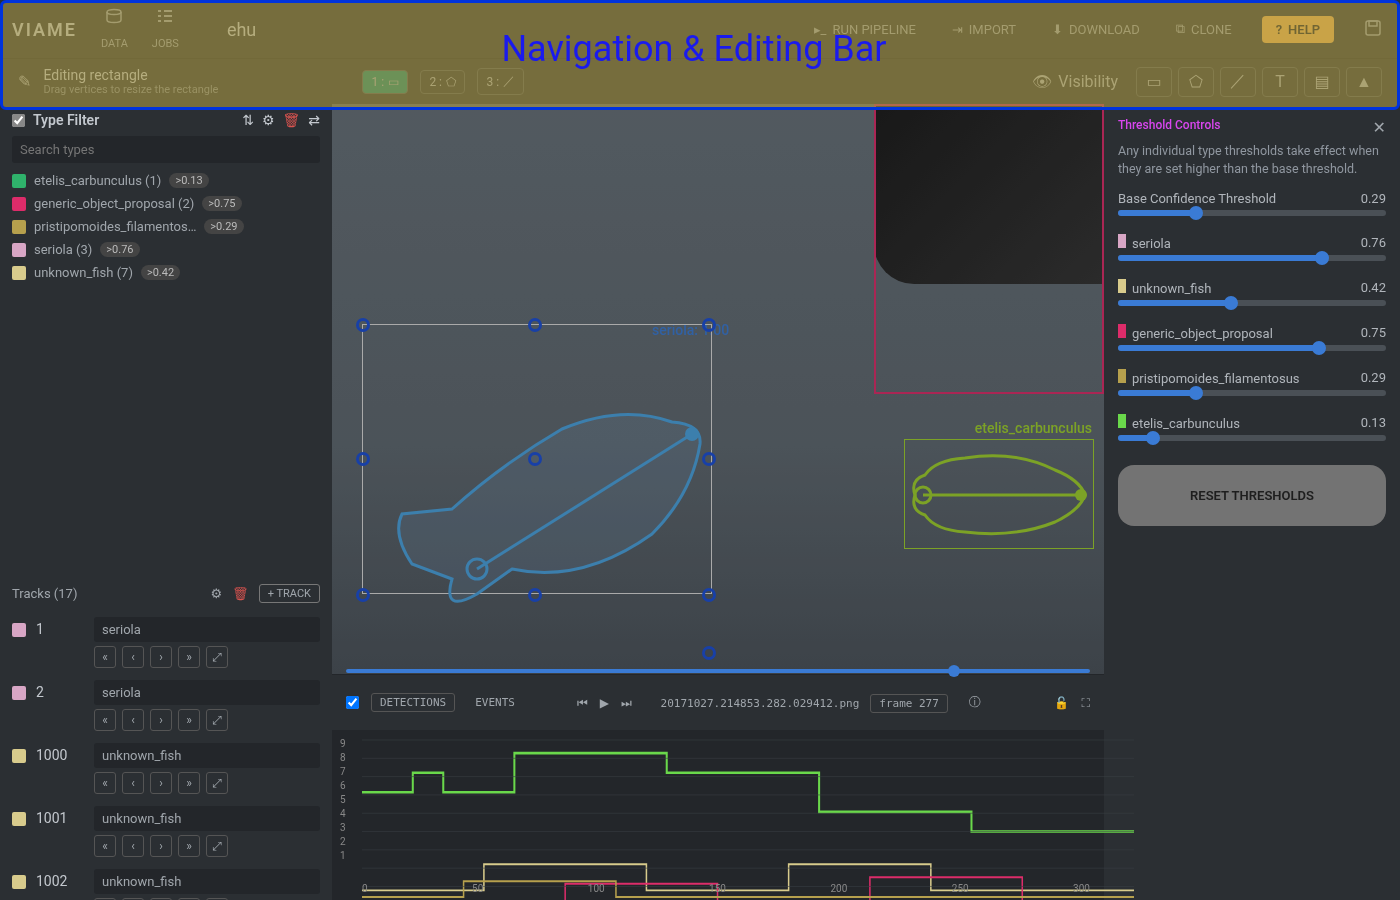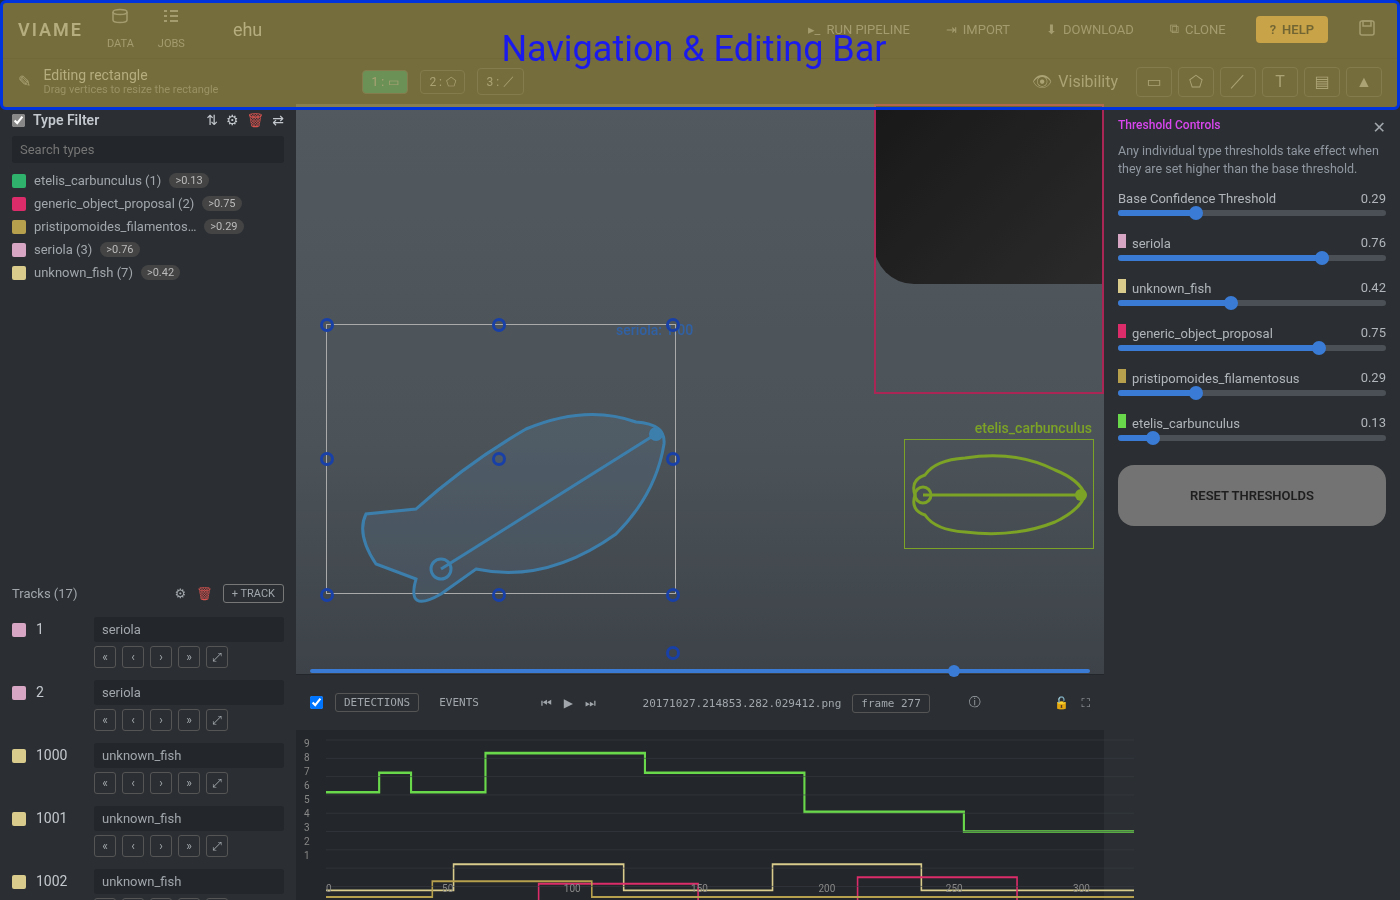--- a/index.html
+++ b/index.html
@@ -1,39 +1,39 @@
 <!DOCTYPE html>
 <html><head>
 <meta charset="utf-8">
 <style>
 * { box-sizing: border-box; margin: 0; padding: 0; font-family: -apple-system, BlinkMacSystemFont, "Segoe UI", Roboto, sans-serif; }
 body { background: #1e1e1e; color: #a0a6ac; width: 1400px; height: 900px; overflow: hidden; position: relative; }
 
 .overlay-khaki { position: absolute; top: 0; left: 0; right: 0; height: 110px; background: rgba(180,160,70,0.55); z-index: 50; pointer-events: none; border: 3px solid #0033dd; border-radius: 6px; }
 .overlay-label { position: absolute; top: 28px; left: 0; right: 12px; text-align: center; font-size: 36px; font-weight: 400; color: #1a1aee; z-index: 55; pointer-events: none; }
 
-.topbar { display: flex; align-items: center; height: 58px; background: #2b2f33; padding: 0 18px; gap: 24px; font-size: 13px; }
+.topbar { display: flex; align-items: center; height: 58px; background: #2b2f33; padding: 0 12px; gap: 24px; font-size: 13px; }
 .topbar .brand { font-weight: 600; font-size: 18px; letter-spacing: 2px; color: #b7bdc3; }
 .topbar .nav-item { display: flex; flex-direction: column; align-items: center; gap: 14px; color: #9097a0; font-size: 11px; cursor: pointer; }
 .topbar .nav-item .ic { width: 22px; height: 14px; display:flex; align-items:center; justify-content:center; }
 .topbar .spacer { flex: 1; }
 .topbar .action { display: flex; align-items: center; gap: 6px; color: #9097a0; cursor: pointer; font-size: 13px; padding: 4px 6px; }
 .topbar .action.help { background: #e2a64b; color: #1e1e1e; border-radius: 4px; padding: 6px 14px; font-weight:600; }
 
 .editbar { display: flex; align-items: center; height: 46px; background: #2b2f33; padding: 0 18px; gap: 12px; border-top: 1px solid #23262a; }
 .editbar .edit-hint { display: flex; flex-direction: column; font-size: 11px; }
 .editbar .edit-hint .t { font-size: 14px; color: #b7bdc3; }
 .editbar .slot { border: 1px solid #4a5056; border-radius: 4px; padding: 4px 8px; font-size: 12px; display:flex; align-items:center; gap:4px; }
 .editbar .slot.active { background: #167f6e; }
 .editbar .right-tools { margin-left: auto; display: flex; gap: 6px; align-items:center; }
 .editbar .tool { width: 36px; height: 30px; border: 1px solid #4a5056; border-radius: 4px; display:flex; align-items:center; justify-content:center; cursor: pointer; }
 .editbar .vis { display:flex; align-items:center; gap:6px; margin-right:12px; }
 
 .main { display: flex; height: calc(100% - 104px); }
-.left { width: 296px; background: #2b2f33; display:flex; flex-direction:column; }
+.left { width: 332px; background: #2b2f33; display:flex; flex-direction:column; }
 .hdr { display:flex; align-items:center; gap:8px; padding: 8px 12px; font-size: 14px; color:#c3c8ce; }
 .hdr .grow { flex:1; }
 .hdr .icon-btn { cursor:pointer; font-size:14px; }
 .search { padding: 0 12px 6px; }
 .search input { width:100%; background:#23262a; border:none; padding:6px 8px; color:#888; border-radius:3px; font-size:13px; }
 
 .type-row { display:flex; align-items:center; gap:8px; padding: 4px 12px; font-size:13px; }
 .type-row .cb { width:14px; height:14px; border-radius:2px; }
 .type-row .badge { background:#444; color:#bbb; border-radius:8px; padding:1px 6px; font-size:11px; }
 

